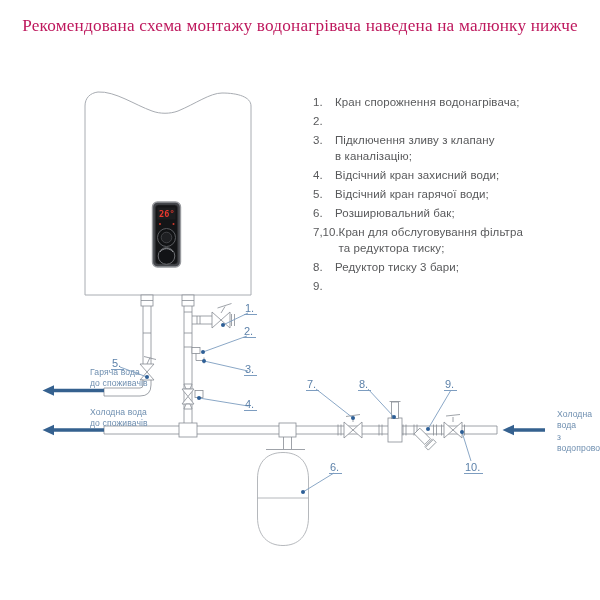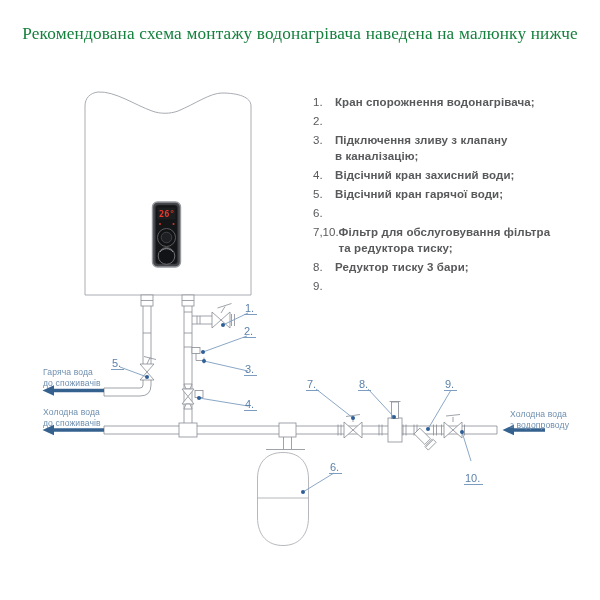--- a/index.html
+++ b/index.html
@@ -1,30 +1,30 @@
 <!DOCTYPE html>
 <html><head>
 <meta charset="utf-8">
 <style>
   html,body{margin:0;padding:0;background:#fff;}
   #stage{position:relative;width:600px;height:600px;background:#ffffff;overflow:hidden;
          font-family:"Liberation Sans",sans-serif;}
-  .title{position:absolute;left:0;top:24px;width:600px;text-align:center;
-         font-family:"Liberation Serif",serif;font-size:17.2px;color:#15803d;letter-spacing:.2px;}
+  .title{position:absolute;left:0;top:16px;width:600px;text-align:center;
+         font-family:"Liberation Serif",serif;font-size:17.2px;color:#be185d;letter-spacing:.2px;}
   svg{position:absolute;left:0;top:0;}
   .flowlabel{position:absolute;font-size:8.6px;line-height:1.32;color:#6f8fb0;
-             white-space:pre-line;letter-spacing:.1px;}
+             white-space:pre-line;letter-spacing:.1px;margin-left:47px;}
   .callout{position:absolute;font-size:11px;color:#5d82aa;
            border-bottom:1.2px solid #7d9dc0;padding:0 3px 0 1px;line-height:12px;}
   .legend{position:absolute;left:300px;top:94px;width:294px;}
   .legend .row{display:flex;margin:0 0 3px 0;}
   .legend .num{flex:0 0 35px;padding-left:13px;box-sizing:border-box;
                font-size:11.5px;line-height:16px;color:#58595b;}
   .legend .txt{flex:1;font-size:11.5px;line-height:16px;color:#58595b;
-               white-space:pre-line;letter-spacing:.1px;font-weight:bold;}
+               white-space:pre-line;letter-spacing:.1px;}
 </style>
 </head>
 <body>
 
 <div id="stage">
 
   <div class="title">Рекомендована схема монтажу водонагрівача наведена на малюнку нижче</div>
 
   <svg width="600" height="600" viewBox="0 0 600 600">
 
@@ -220,21 +220,21 @@
 
   <span class="callout" style="left:244px;top:302px;">1.</span>
   <span class="callout" style="left:243px;top:325px;">2.</span>
   <span class="callout" style="left:244px;top:363px;">3.</span>
   <span class="callout" style="left:244px;top:398px;">4.</span>
   <span class="callout" style="left:111px;top:357px;">5.</span>
   <span class="callout" style="left:329px;top:461px;">6.</span>
   <span class="callout" style="left:306px;top:378px;">7.</span>
   <span class="callout" style="left:358px;top:378px;">8.</span>
   <span class="callout" style="left:444px;top:378px;">9.</span>
-  <span class="callout" style="left:464px;top:472px;">10.</span>
+  <span class="callout" style="left:464px;top:461px;">10.</span>
 
   <div class="legend">
     <div class="row">
       <span class="num">1.</span>
       <span class="txt">Кран спорожнення водонагрівача;</span>
     </div>
     <div class="row">
       <span class="num">2.</span>
     </div>
     <div class="row">
@@ -245,24 +245,25 @@
     <div class="row">
       <span class="num">4.</span>
       <span class="txt">Відсічний кран захисний води;</span>
     </div>
     <div class="row">
       <span class="num">5.</span>
       <span class="txt">Відсічний кран гарячої води;</span>
     </div>
     <div class="row">
       <span class="num">6.</span>
+      <span class="txt">Розширювальний бак;</span>
     </div>
     <div class="row">
       <span class="num">7,10.</span>
-      <span class="txt">Фільтр для обслуговування фільтра
+      <span class="txt">Кран для обслуговування фільтра
 та редуктора тиску;</span>
     </div>
     <div class="row">
       <span class="num">8.</span>
       <span class="txt">Редуктор тиску 3 бари;</span>
     </div>
     <div class="row">
       <span class="num">9.</span>
     </div>
   </div>

